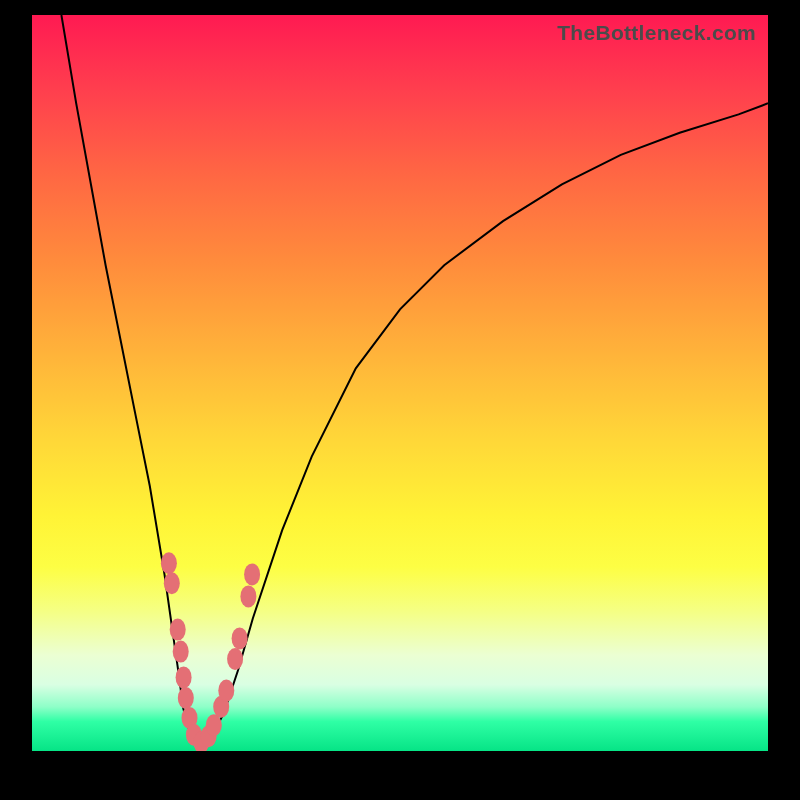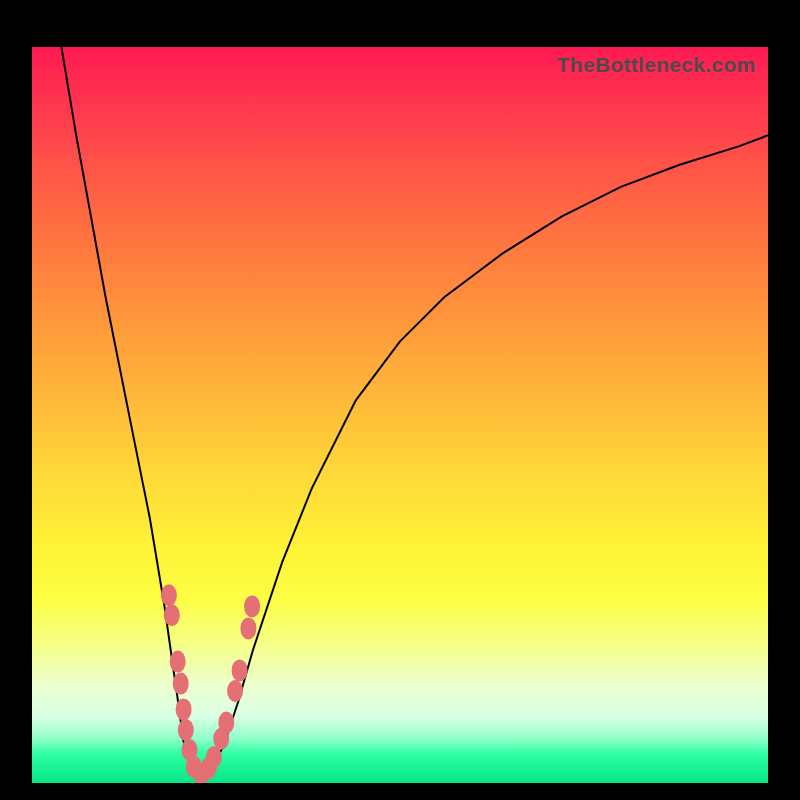--- a/index.html
+++ b/index.html
@@ -1,17 +1,17 @@
 <!DOCTYPE html>
 <html><head>
 <meta charset="utf-8">
 <style>
 html,body{margin:0;padding:0;width:800px;height:800px;overflow:hidden}
 .frame{width:800px;height:800px;background:#000;position:relative}
-.plot{position:absolute;left:32px;top:47px;width:736px;height:736px}
+.plot{position:absolute;left:32px;top:15px;width:736px;height:736px}
 .grad{position:absolute;inset:0;background:linear-gradient(to bottom,
  #ff1a52 0%,#ff3e4e 10%,#ff6843 22%,#ff8a3c 33%,#ffb33a 46%,
  #ffd838 58%,#fff336 68%,#fdfe44 75%,#f5ff84 81%,#ebffd3 87%,
  #d9ffe3 91%,#8effc8 94%,#2fffa5 96%,#06e486 100%)}
 .wm{position:absolute;top:6px;right:12px;font:600 21px Arial,Helvetica,sans-serif;color:#4b4b4b;letter-spacing:.3px}
 svg{position:absolute;inset:0}
 .curve{fill:none;stroke:#000;stroke-width:2}
 .blob{fill:#e46f75}
 </style>
 </head>

